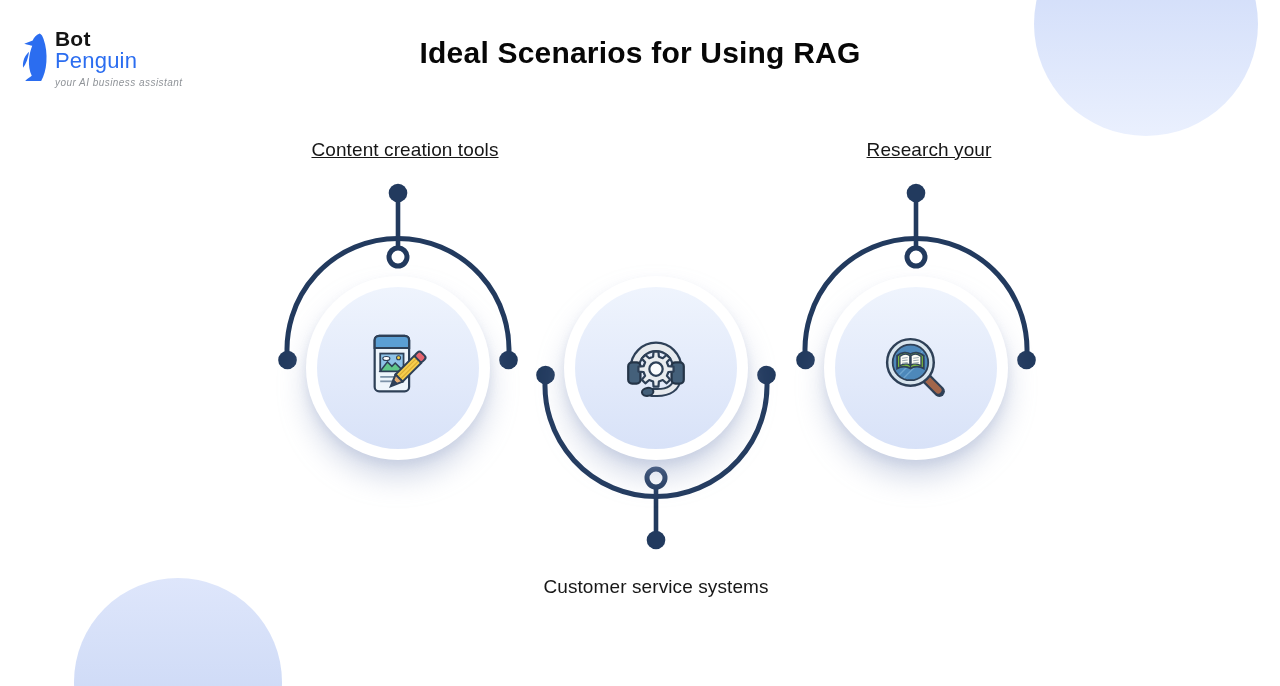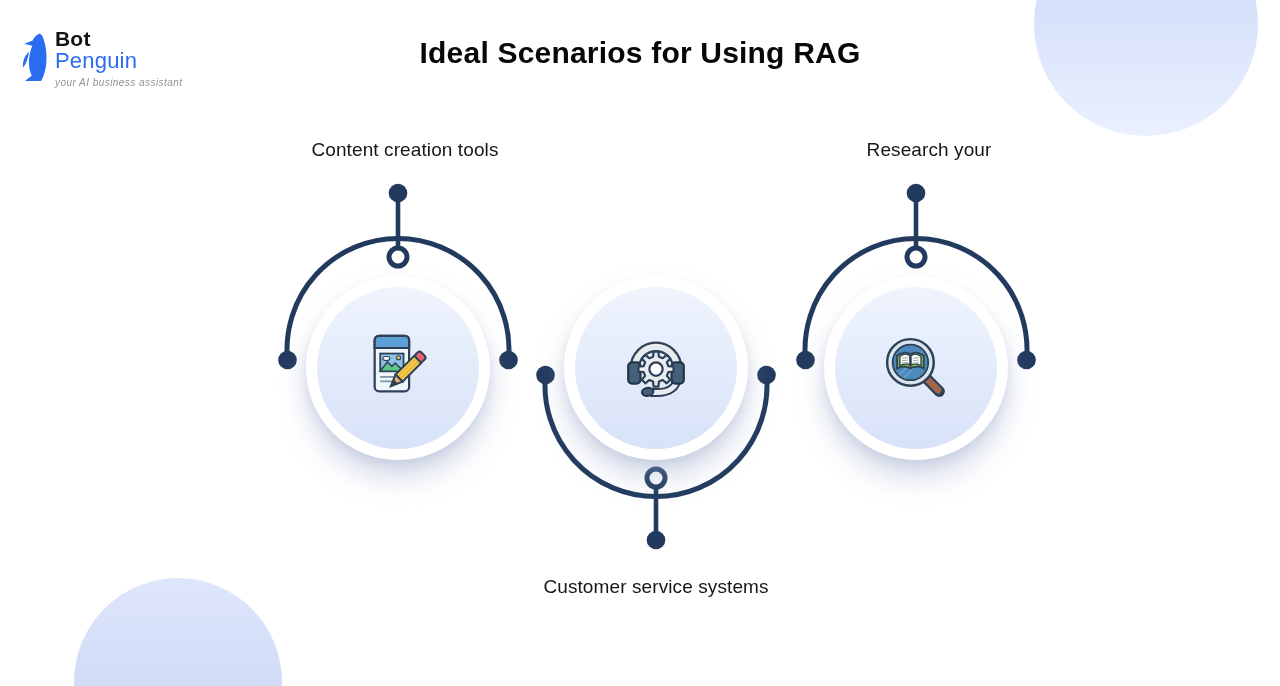--- a/index.html
+++ b/index.html
@@ -42,21 +42,21 @@
   .bigcircle{position:absolute;left:108px;top:108px;width:184px;height:184px;border-radius:50%;
     background:#ffffff;display:flex;align-items:center;justify-content:center;
     box-shadow:0 18px 28px rgba(151,166,201,.40),0 6px 10px rgba(151,166,201,.22);}
   .innercircle{width:162px;height:162px;border-radius:50%;
     background:linear-gradient(180deg,#eff4fd 0%,var(--node-fill,#d8e2f8) 100%);
     display:flex;align-items:center;justify-content:center;}
   .icon{width:80px;height:80px;display:block;}
 
   .node-label{position:absolute;width:400px;text-align:center;font-size:19px;font-weight:500;
     color:#171717;letter-spacing:.1px;line-height:22px;}
-  .label-top{top:-29px;}
+  .label-top{top:-29px;text-decoration:underline;}
   .node-1 .node-label{left:7px;}
   .node-3 .node-label{left:13px;}
   .label-bottom{top:408px;}
 </style>
 </head>
 <body>
 
 <div class="canvas">
 
   <div class="deco deco-tr"></div>

